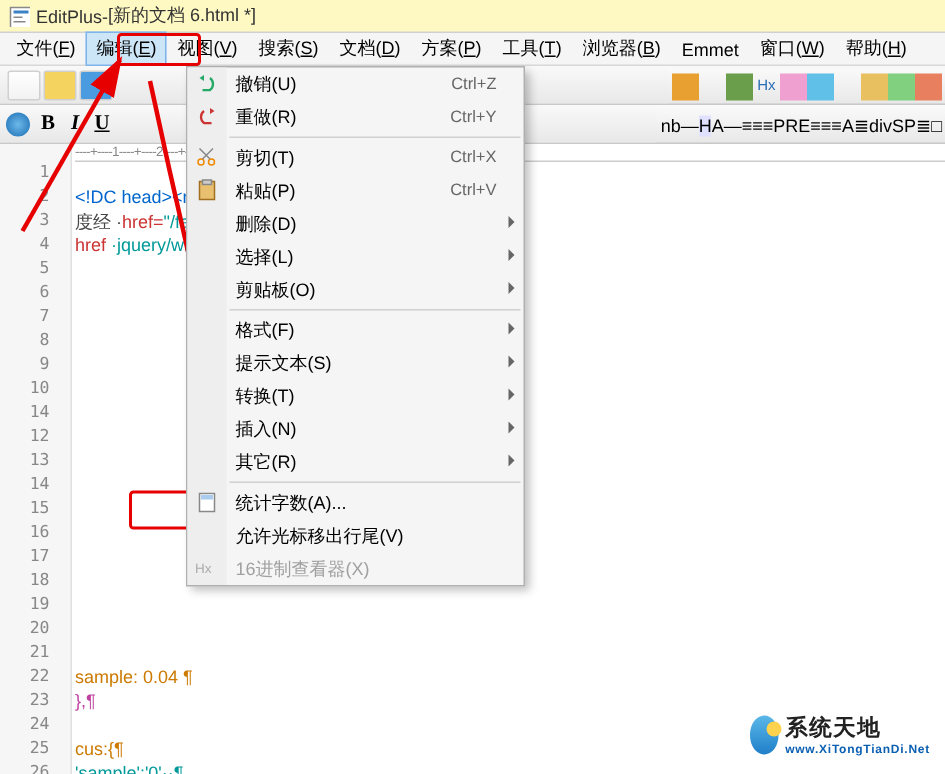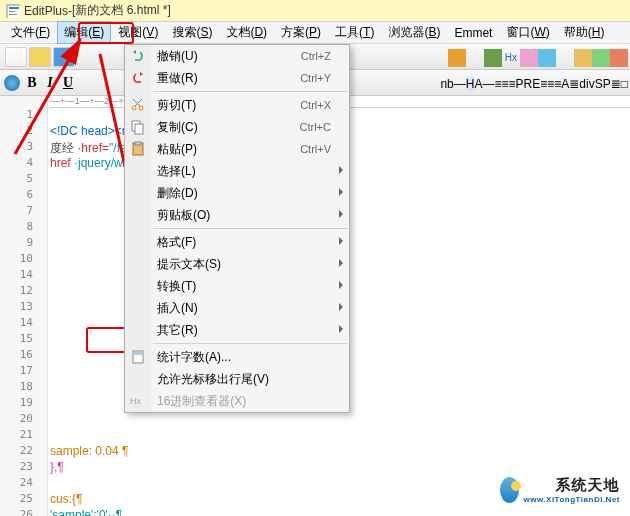--- a/index.html
+++ b/index.html
@@ -28,21 +28,21 @@
 .dropdown .dicon-col { position:absolute; left:0; top:0; bottom:0; width:26px; background:#eee; }
 .ditem { position:relative; height:22px; line-height:22px; padding-left:32px; padding-right:10px; cursor:default; }
 .ditem .sc { position:absolute; right:18px; color:#666; font-size:11px; }
 .ditem .arw { position:absolute; right:6px; top:6px; border-left:4px solid #666; border-top:4px solid transparent; border-bottom:4px solid transparent; }
 .ditem.disabled { color:#a0a0a0; }
 .ditem .di { position:absolute; left:5px; top:3px; width:16px; height:16px; }
 .dsep { height:1px; background:#d0d0d0; margin:2px 2px 2px 28px; }
 .logo { position:absolute; right:10px; bottom:8px; width:120px; height:36px; background:#fff; display:flex; align-items:center; font-weight:bold; }
 .logo .lic { width:26px; height:26px; border-radius:50%; background:linear-gradient(#5bb8e8,#1f7fc9); margin-right:4px; position:relative; }
 .logo .lic::after{content:""; position:absolute; right:-2px; top:4px; width:10px; height:10px; background:#ffd24d; border-radius:50%;}
-.logo .big { font-size:15px; color:#222; letter-spacing:1px;margin-left:32px; }
+.logo .big { font-size:15px; color:#222; letter-spacing:1px; }
 .logo .sm { font-size:8px; color:#0a5fb2; letter-spacing:0.5px; }
 svg.icon { width:16px; height:16px; }
 </style>
 </head>
 <body>
 
 <div class="titlebar">
   <svg class="icon">
       <rect x="1" y="1" width="14" height="14" fill="#fff" stroke="#888"></rect>
       <rect x="3" y="3" width="10" height="2" fill="#3b82c4"></rect>
@@ -164,34 +164,27 @@
   <div class="ditem">
     <svg class="di">
         <circle cx="4" cy="11" r="2" fill="none" stroke="#e80"></circle>
         <circle cx="11" cy="11" r="2" fill="none" stroke="#e80"></circle>
         <path d="M5 9L12 2M10 9L3 2" stroke="#888"></path>
       </svg>
     <span>剪切(T)</span><span class="sc">Ctrl+X</span>
   </div>
   <div class="ditem">
     <svg class="di">
-        <rect x="2" y="2" width="8" height="10" fill="#fff" stroke="#888"></rect>
-        <rect x="5" y="5" width="8" height="10" fill="#fff" stroke="#888"></rect>
-      </svg>
-    <span>复制(C)</span><span class="sc">Ctrl+C</span>
-  </div>
-  <div class="ditem">
-    <svg class="di">
         <rect x="3" y="2" width="10" height="12" fill="#e8c070" stroke="#a07020"></rect>
         <rect x="5" y="1" width="6" height="3" fill="#ccc" stroke="#888"></rect>
       </svg>
     <span>粘贴(P)</span><span class="sc">Ctrl+V</span>
   </div>
+  <div class="ditem"><span>删除(D)</span><span class="arw"></span></div>
   <div class="ditem"><span>选择(L)</span><span class="arw"></span></div>
-  <div class="ditem"><span>删除(D)</span><span class="arw"></span></div>
   <div class="ditem"><span>剪贴板(O)</span><span class="arw"></span></div>
   <div class="dsep"></div>
   <div class="ditem"><span>格式(F)</span><span class="arw"></span></div>
   <div class="ditem"><span>提示文本(S)</span><span class="arw"></span></div>
   <div class="ditem"><span>转换(T)</span><span class="arw"></span></div>
   <div class="ditem"><span>插入(N)</span><span class="arw"></span></div>
   <div class="ditem"><span>其它(R)</span><span class="arw"></span></div>
   <div class="dsep"></div>
   <div class="ditem">
     <svg class="di">

